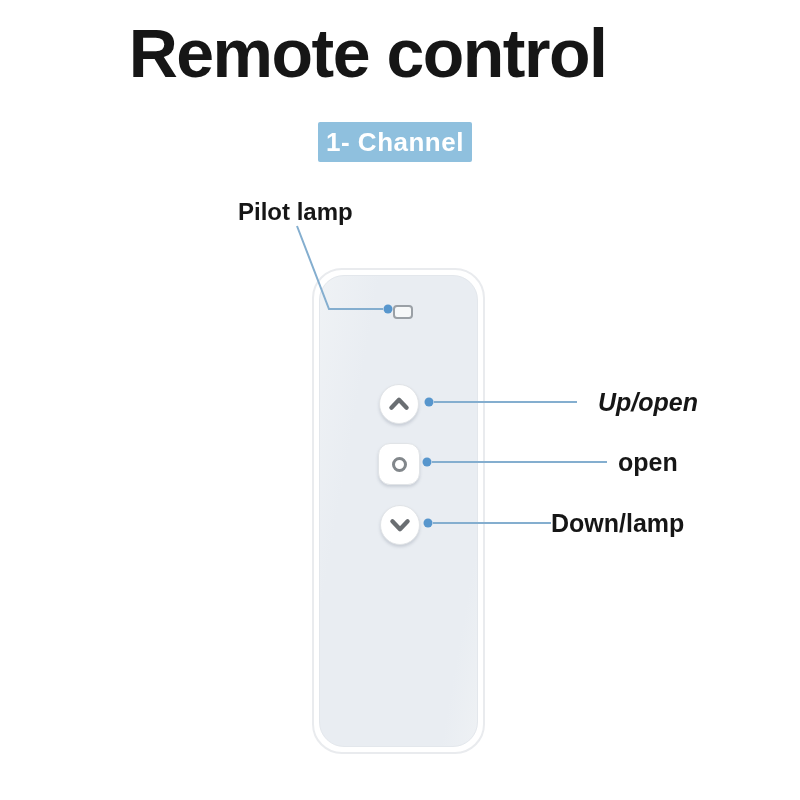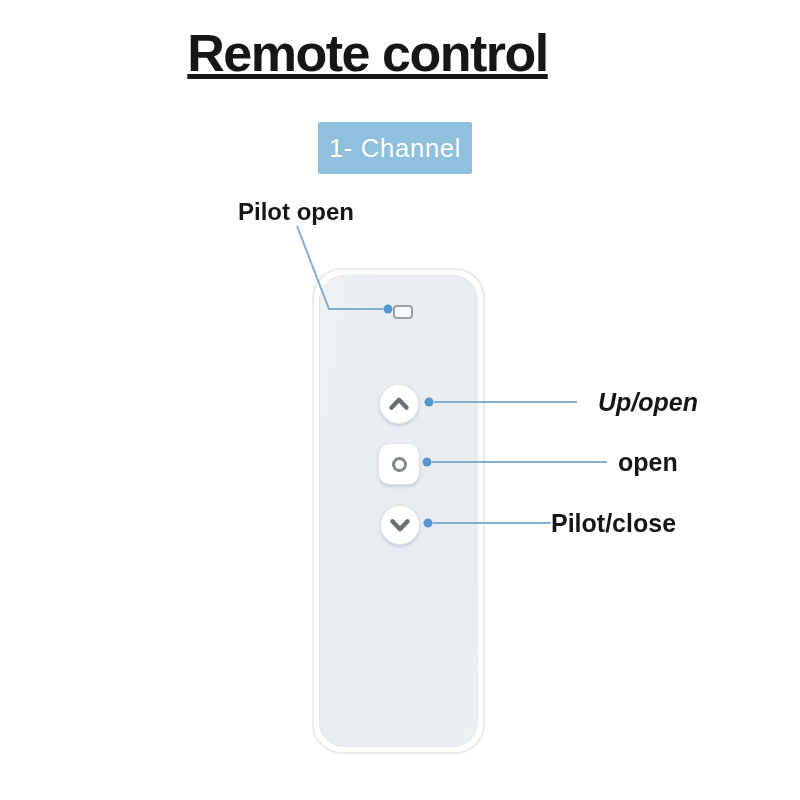--- a/index.html
+++ b/index.html
@@ -14,27 +14,27 @@
   }
   *{margin:0;padding:0;box-sizing:border-box;}
   html,body{width:800px;height:800px;background:#ffffff;overflow:hidden;}
   body{font-family:"Liberation Sans", sans-serif;color:var(--text);position:relative;}
 
   .stage{position:absolute;inset:0;}
 
   .page-title{
     position:absolute;left:0;top:20px;width:735px;height:66px;
     line-height:66px;text-align:center;
-    font-size:52px;font-weight:800;letter-spacing:-1.5px;color:var(--text);text-decoration:underline;
+    font-size:68px;font-weight:800;letter-spacing:-1.5px;color:var(--text);
   }
 
   .badge{
-    position:absolute;left:318px;top:122px;width:154px;height:52px;
+    position:absolute;left:318px;top:122px;width:154px;height:40px;
     background:var(--badge-bg);color:var(--badge-text);
-    font-size:26px;font-weight:400;letter-spacing:.5px;
+    font-size:26px;font-weight:700;letter-spacing:.5px;
     display:flex;align-items:center;justify-content:center;
     border-radius:2px;
   }
 
   .annot{
     position:absolute;font-size:25px;font-weight:700;color:var(--text);
     height:30px;line-height:30px;white-space:nowrap;
   }
   .annot-pilot{left:238px;top:197px;font-size:24px;}
   .annot-up{left:598px;top:387px;font-style:italic;}
@@ -79,21 +79,21 @@
 </style>
 </head>
 <body>
 
 <div class="stage">
 
   <h1 class="page-title">Remote control</h1>
 
   <div class="badge">1- Channel</div>
 
-  <div class="annot annot-pilot">Pilot open</div>
+  <div class="annot annot-pilot">Pilot lamp</div>
 
   <div class="remote">
     <div class="remote-inner">
 
       <div class="led"></div>
 
       <div class="btn btn-up">
         <svg width="40" height="40" viewBox="0 0 40 40">
           <path d="M12 24 L20 15.5 L28 24"></path>
         </svg>
@@ -122,15 +122,15 @@
 
     <line x1="432" y1="462" x2="607" y2="462"></line>
     <circle cx="427" cy="462" r="4.5"></circle>
 
     <line x1="433" y1="523" x2="551" y2="523"></line>
     <circle cx="428" cy="523" r="4.5"></circle>
   </svg>
 
   <div class="annot annot-up">Up/open</div>
   <div class="annot annot-stop">open</div>
-  <div class="annot annot-down">Pilot/close</div>
+  <div class="annot annot-down">Down/lamp</div>
 
 </div>
 
 </body></html>

